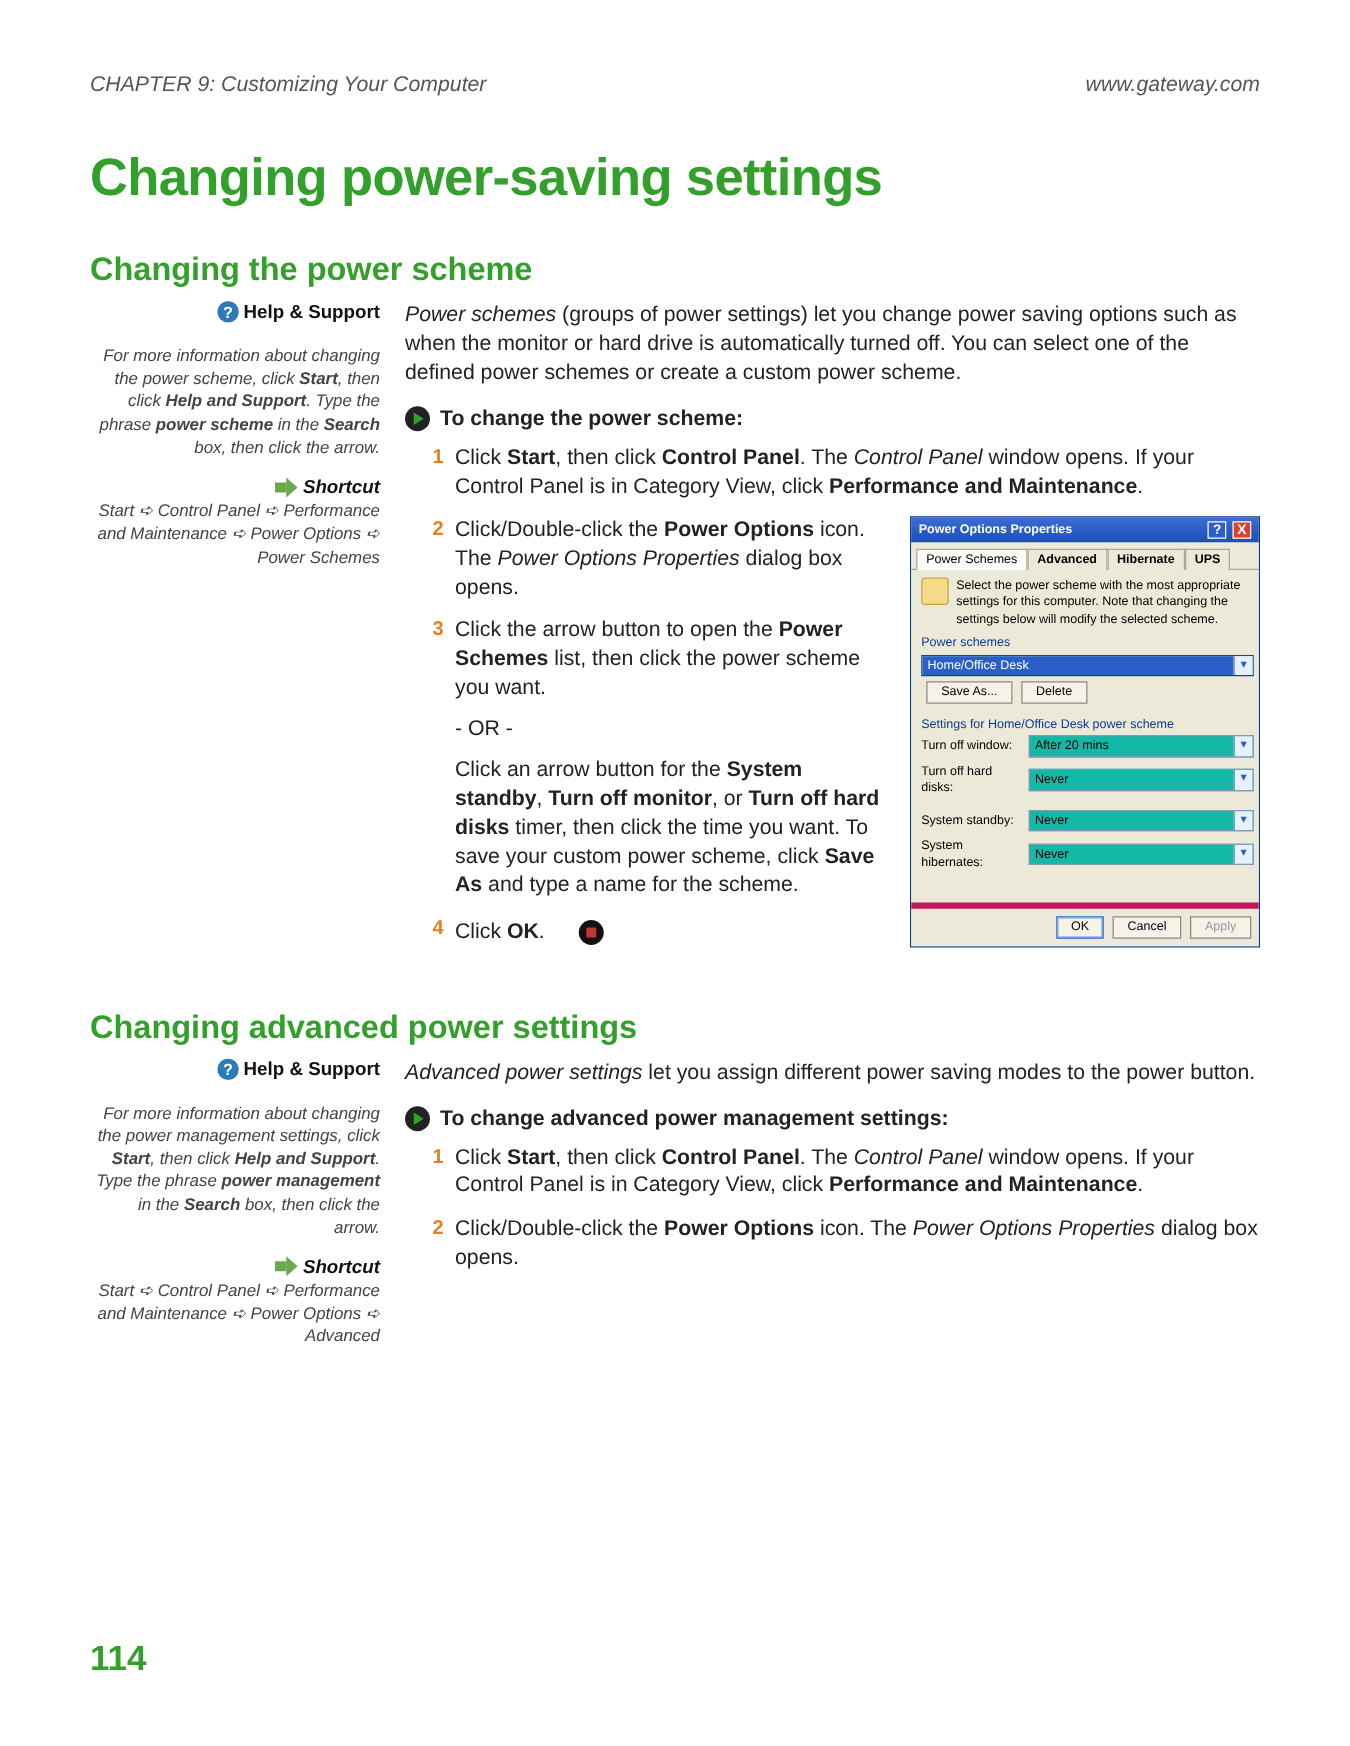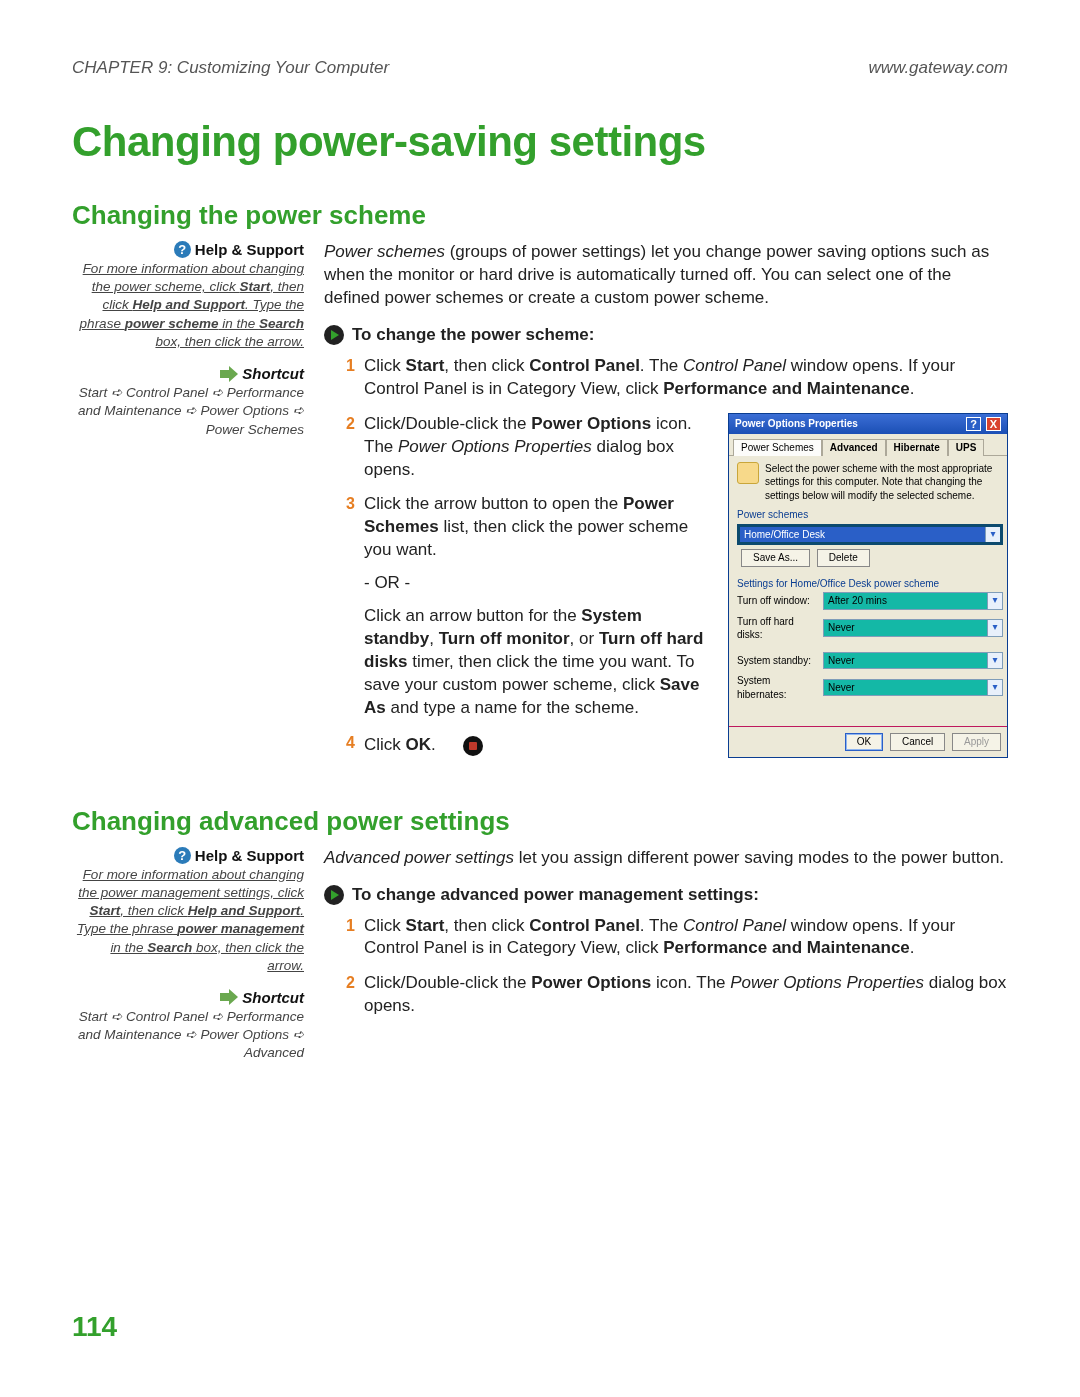--- a/index.html
+++ b/index.html
@@ -12,21 +12,21 @@
     position: relative;
     padding: 58px 72px 40px 72px;
   }
   .header-row { display: flex; justify-content: space-between; font-style: italic; color: #555; font-size: 17px; margin-bottom: 40px; text-align: right; }
   h1.main-title { color: #33a02c; font-size: 42px; font-weight: 700; margin-bottom: 34px; font-family: "Arial Narrow", Arial, sans-serif; letter-spacing: -0.5px; }
   h2.sub-title { color: #33a02c; font-size: 26px; font-weight: 700; margin-bottom: 10px; font-family: "Arial Narrow", Arial, sans-serif; }
   .section { display: flex; gap: 20px; margin-bottom: 36px; }
   .sidebar { width: 232px; text-align: right; font-size: 13.5px; color: #444; flex-shrink: 0; }
   .sidebar .hs-row { display: flex; justify-content: flex-end; align-items: center; gap: 4px; font-weight: 700; color: #111; font-size: 15px; }
   .sidebar .hs-icon { width: 17px; height: 17px; border-radius: 50%; background: #2b7bb9; color: #fff; font-size: 13px; font-weight: 900; display: inline-flex; align-items: center; justify-content: center; }
-  .sidebar .hs-text { font-style: italic; line-height: 1.35; margin-top: 2px; text-decoration: underline; }
+  .sidebar .hs-text { font-style: italic; line-height: 1.35; margin-top: 18px; }
   .sidebar .hs-text b.nobold-it { font-style: italic; font-weight:700; }
   .sidebar .sc-row { display: flex; justify-content: flex-end; align-items: center; gap: 4px; font-weight: 700; font-style: italic; color:#111; font-size:15px; margin-top: 14px; }
   .sidebar .sc-arrow { width: 18px; height: 14px; position: relative; }
   .sidebar .sc-arrow::before { content:""; position:absolute; top:3px; left:0; width:9px; height:8px; background:#6aa84f; }
   .sidebar .sc-arrow::after { content:""; position:absolute; top:-1px; left:9px; width:0; height:0; border-top:8px solid transparent; border-bottom:8px solid transparent; border-left:9px solid #6aa84f; }
   .sidebar .sc-text { font-style: italic; line-height: 1.35; margin-top:2px; }
   .main-col { flex: 1; font-size: 17px; line-height: 1.35; }
   .intro { margin-bottom: 14px; }
   .step-header { display:flex; align-items:center; gap:8px; font-weight:700; font-size:17px; margin: 10px 0 8px 0; }
   .play-icon { width:20px; height:20px; border-radius:50%; background:#222; border:2px solid #222; display:inline-flex; align-items:center; justify-content:center; flex-shrink:0; }
@@ -43,31 +43,31 @@
   .ss-title-btns span { display:inline-block; width:15px; height:14px; text-align:center; line-height:13px; font-weight:700; font-size:11px; margin-left:2px; border:1px solid #fff; }
   .ss-title-btns .qm { background:#2a5fc7; color:#fff; }
   .ss-title-btns .xb { background:#d9432f; color:#fff; }
   .ss-tabs { background:#ece9d8; padding:4px 4px 0 4px; display:flex; gap:0; border-bottom:1px solid #aca899; }
   .ss-tabs span { border:1px solid #aca899; border-bottom:none; padding:1px 7px; background:#ece9d8; position:relative; top:1px;font-weight:bold; }
   .ss-tabs span.on { background:#fcfcfa; font-weight:400; }
   .ss-body { padding:6px 4px 2px 8px; background:#ece9d8; }
   .ss-body .info-row { display:flex; gap:6px; margin-bottom:6px; }
   .ss-body .info-row .ico { width:22px; height:22px; background:#f7d98a; border:1px solid #c9a63a; border-radius:3px; flex-shrink:0; position:relative; }
   .ss-body .grp-label { color:#0a3d91; margin:4px 0 2px 0; }
-  .ss-body .dropdown { display:flex; border:3px solid #0c4a6e; background:#fff; }
+  .ss-body .dropdown { display:flex; border:1px solid #0c4a6e; background:#fff; }
   .ss-body .dropdown .val { flex:1; padding:1px 4px; background:#2a5fc7; color:#fff; }
   .ss-body .dropdown .arrw { width:15px; background:#e8f0fb; border-left:1px solid #7f9db9; text-align:center; color:#2a5fc7; }
   .ss-body .btn-row { text-align:left; padding:4px 0 6px 0; }
   .ss-body .btn, .ss-footer .btn { display:inline-block; border:1px solid #888; background:#f5f3e7; padding:1px 11px; margin-left:4px; font-size:10px; }
   .ss-body .row2 { display:flex; align-items:center; gap:6px; margin-bottom:5px; }
   .ss-body .row2 .lbl { width:80px; }
   .ss-body .row2 .dd2 { flex:1; display:flex; border:1px solid #7f9db9; background:#14b8a6; }
   .ss-body .row2 .dd2 .v { flex:1; padding:1px 4px; }
   .ss-body .row2 .dd2 .a { width:15px; background:#e8f0fb; border-left:1px solid #7f9db9; text-align:center; color:#2a5fc7; }
-  .ss-footer { border-top:1px solid #be185d; padding:6px; text-align:right; background:#ece9d8; }
+  .ss-footer { border-top:5px solid #be185d; padding:6px; text-align:right; background:#ece9d8; }
   .ss-footer .btn.hl { border:1px solid #2a5fc7; box-shadow:0 0 0 1px #8fb5f0 inset; }
   .ss-footer .btn.dis { color:#999; }
   .page-num { position:absolute; bottom:54px; left:72px; color:#33a02c; font-size:28px; font-weight:800; }
   i.term { font-style: italic; }
 </style>
 </head>
 <body>
 
 <div class="header-row">
   <span>CHAPTER 9: Customizing Your Computer</span>

